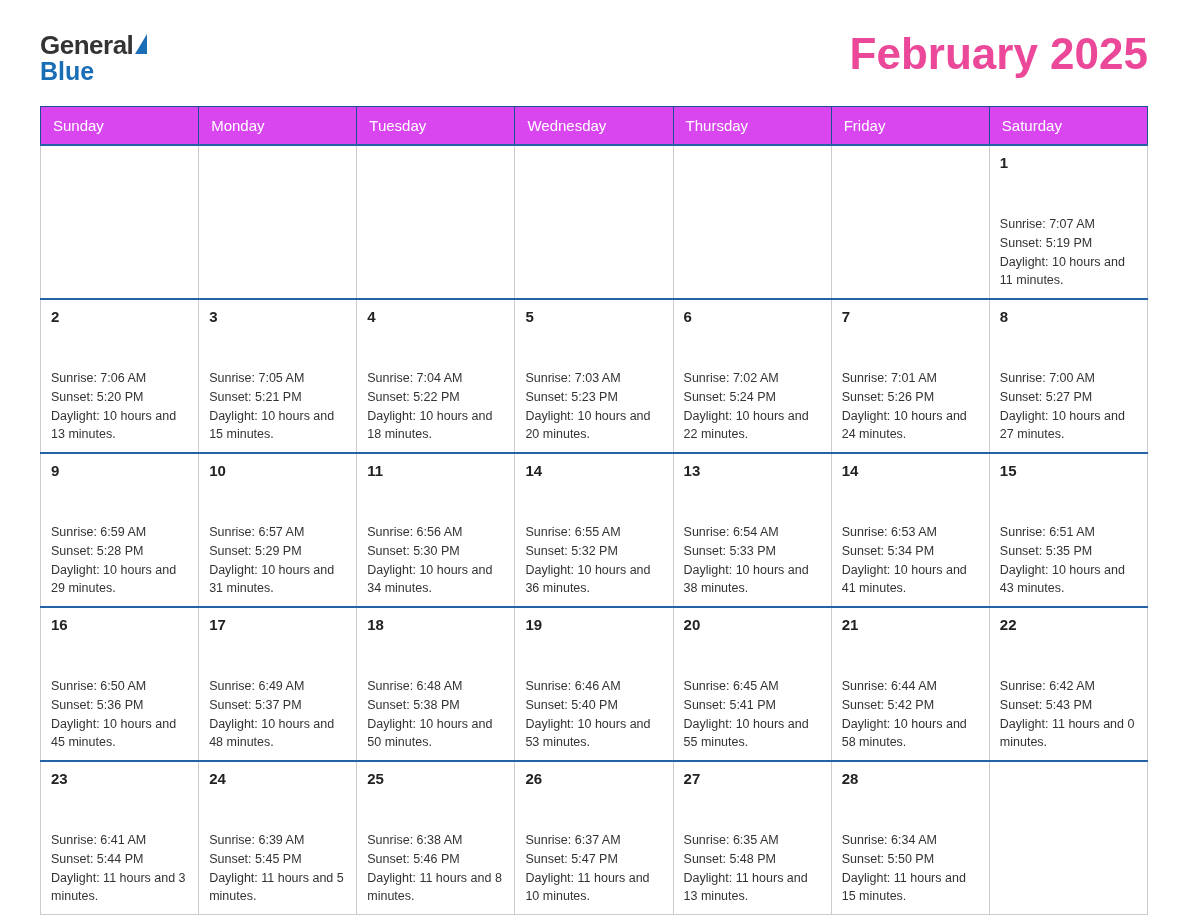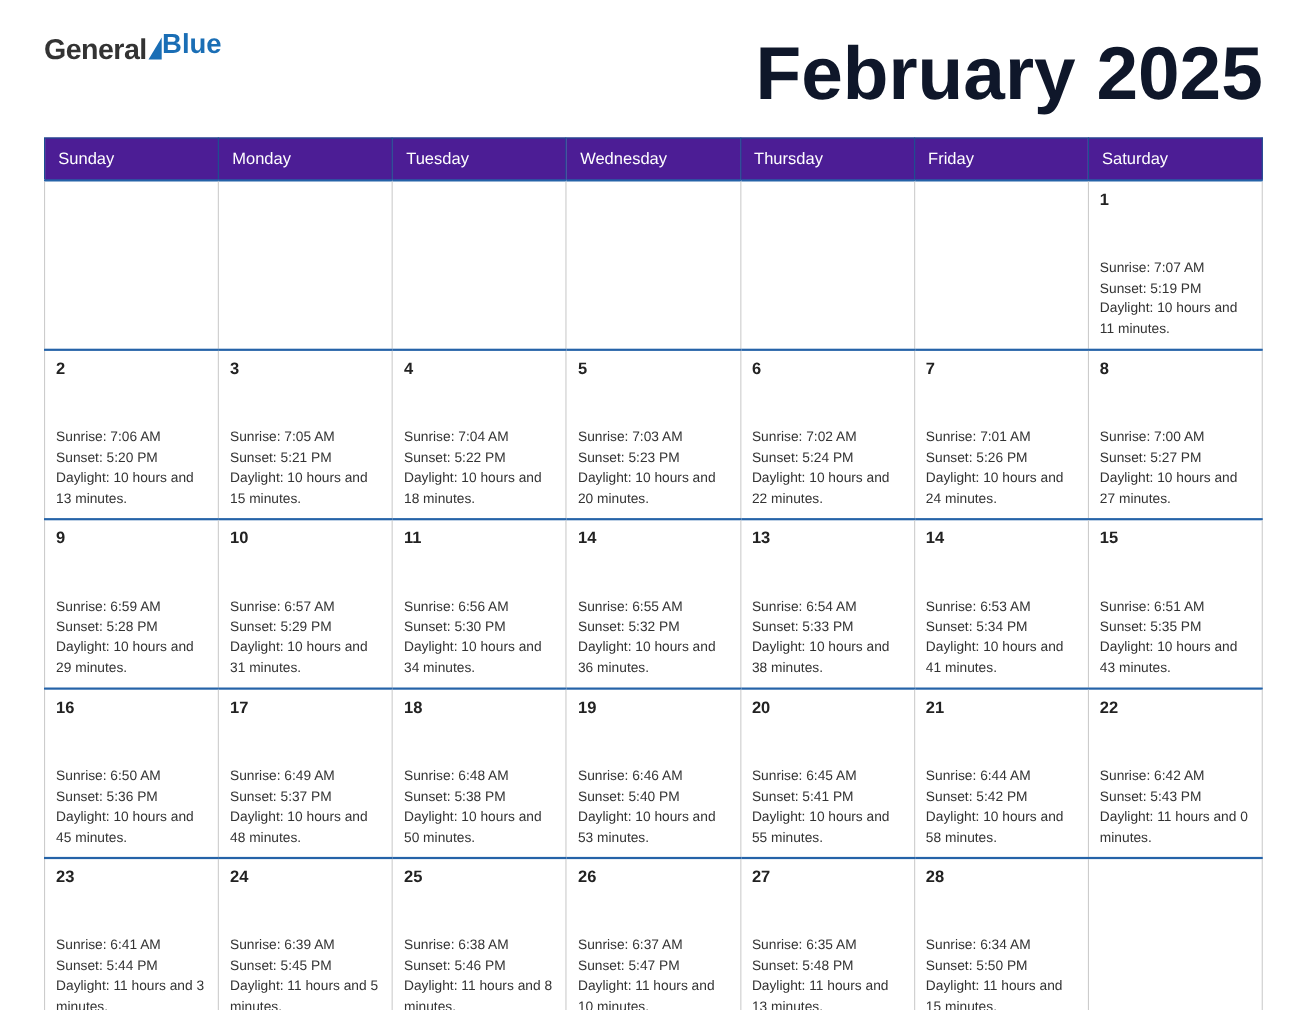--- a/index.html
+++ b/index.html
@@ -11,21 +11,21 @@
       min-height: 918px;
     }
     .header {
       display: flex;
       justify-content: space-between;
       align-items: flex-start;
       margin-bottom: 20px;
     }
     .logo {
       display: flex;
-      flex-direction: row;
+      flex-direction: column;
       align-items: flex-start;
     }
     .logo-top {
       display: flex;
       align-items: center;
     }
     .logo-general {
       font-size: 26px;
       font-weight: bold;
       color: #333;
@@ -42,37 +42,37 @@
     .logo-blue {
       font-size: 25px;
       font-weight: bold;
       color: #1a6eb5;
       margin-top: -4px;
     }
     .title-area {
       text-align: right;
     }
     .month-title {
-      font-size: 68px;
-      font-weight: bold;
-      color: #0f172a;
+      font-size: 44px;
+      font-weight: bold;
+      color: #ec4899;
       line-height: 1.1;
     }
     .location {
       font-size: 20px;
       color: #444;
       margin-top: 4px;
     }
     .calendar {
       width: 100%;
       border-collapse: collapse;
       border: 1px solid #ccc;
     }
     .calendar th {
-      background-color: #4c1d95;
+      background-color: #d946ef;
       color: #fff;
       font-size: 15px;
       font-weight: normal;
       padding: 10px 12px;
       text-align: left;
       border: 1px solid #1a5090;
     }
     .calendar td {
       vertical-align: top;
       padding: 8px 10px;

